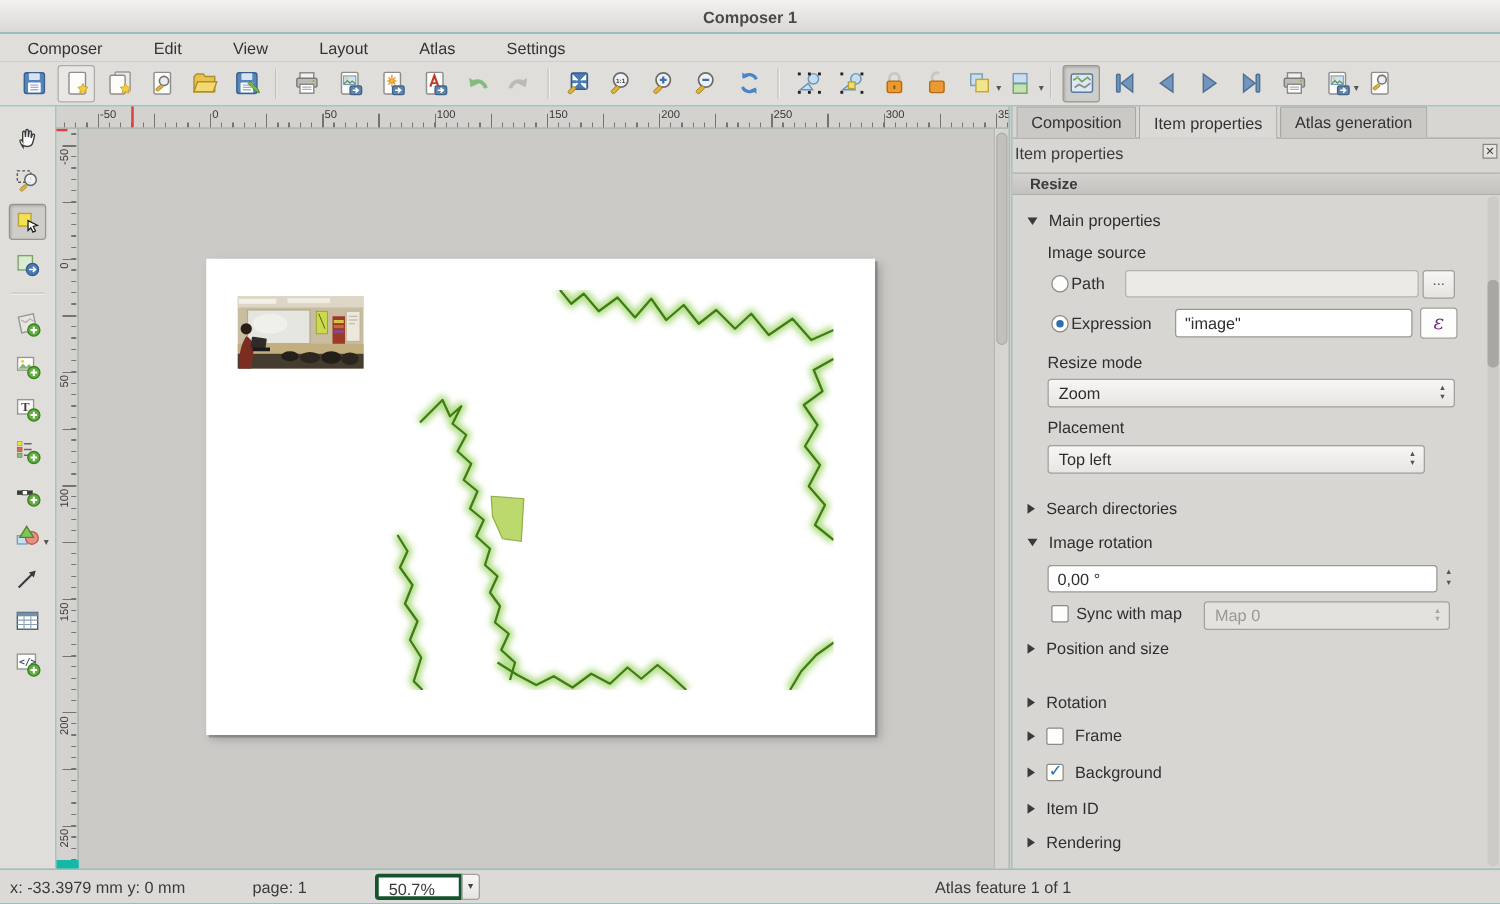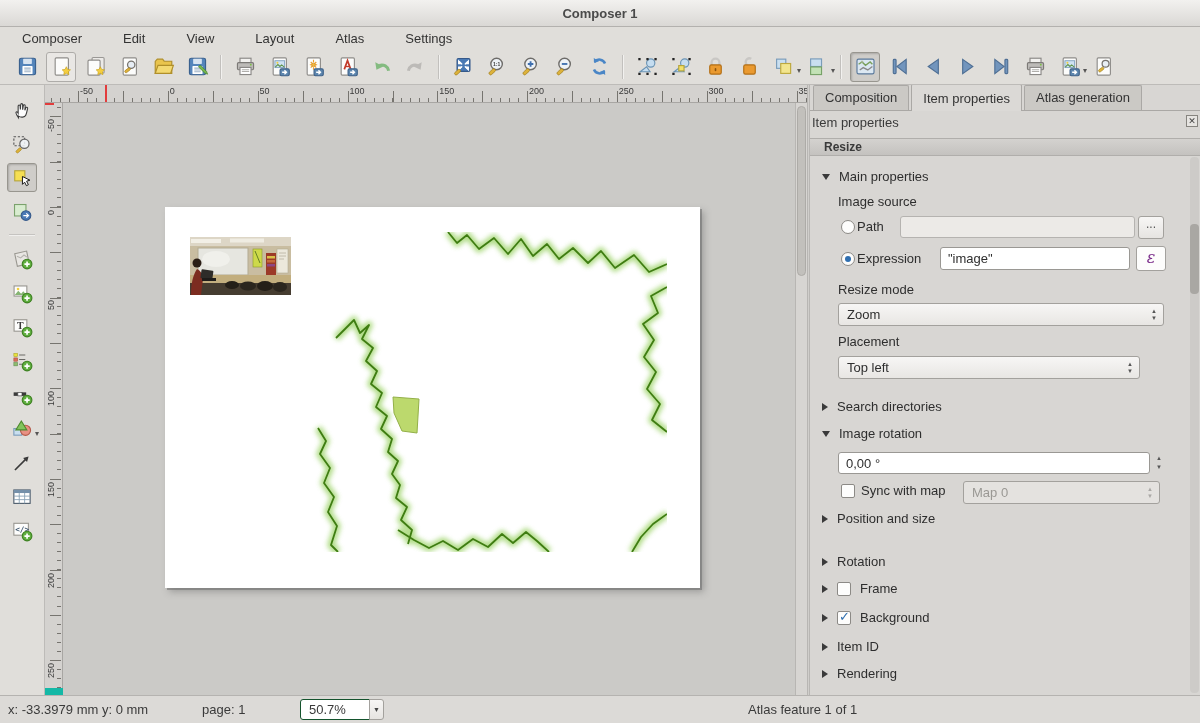--- a/index.html
+++ b/index.html
@@ -94,21 +94,21 @@
   .spinbox-arrows::after{content:"▼";font-size:6px;line-height:9px;color:#555;}
   .eps-btn{position:absolute;background:#fdfdfc;border:1px solid #a3a19d;border-radius:3px;box-sizing:border-box;
     text-align:center;color:#7b2d8b;font-family:"DejaVu Serif",serif;font-style:italic;font-size:16px;line-height:22px;}
   .panel-vscroll{position:absolute;right:1px;top:72px;width:9px;height:536px;background:#cdcbc8;border-radius:4px;}
   .panel-vscroll .thumb{position:absolute;left:0;right:0;top:67px;height:70px;background:#a9a7a3;border-radius:4px;}
   
   .statusbar{position:absolute;left:0;top:695px;width:100%;height:28px;background:#dcdad7;
     border-top:1px solid #b5b3b0;box-sizing:border-box;font-size:13px;color:#3a3a3a;}
   .statusbar span{position:absolute;top:6px;}
   .zoom-field{position:absolute;left:300px;top:3px;width:70px;height:21px;background:#fff;
-    border:1px solid #14532d;border-radius:3px 0 0 3px;box-sizing:border-box;font-size:13px;line-height:19px;padding-left:8px;}
+    border:3px solid #14532d;border-radius:3px 0 0 3px;box-sizing:border-box;font-size:13px;line-height:19px;padding-left:8px;}
   .zoom-btn{position:absolute;left:369px;top:3px;width:15px;height:21px;background:linear-gradient(#f7f6f5,#e6e4e1);
     border:1px solid #a3a19d;border-radius:0 3px 3px 0;box-sizing:border-box;font-size:7px;color:#444;text-align:center;line-height:19px;}
 </style>
 </head>
 <body>
 
 <div class="app">
 
   <div class="titlebar">
     <span>Composer 1</span>

